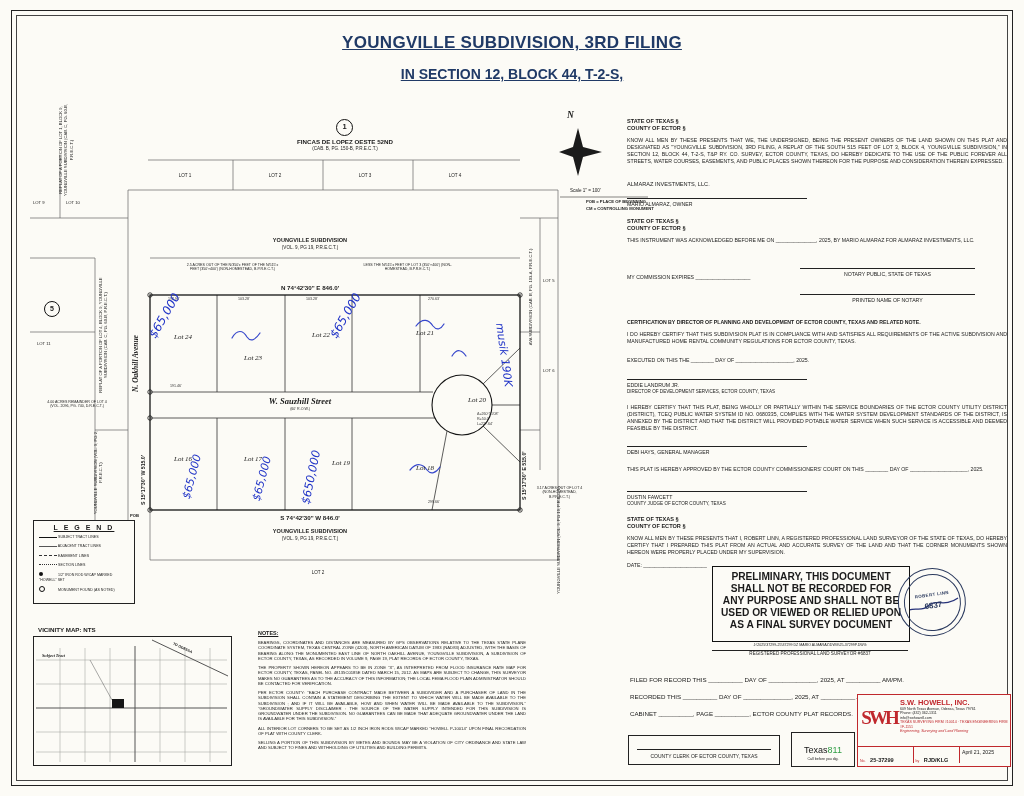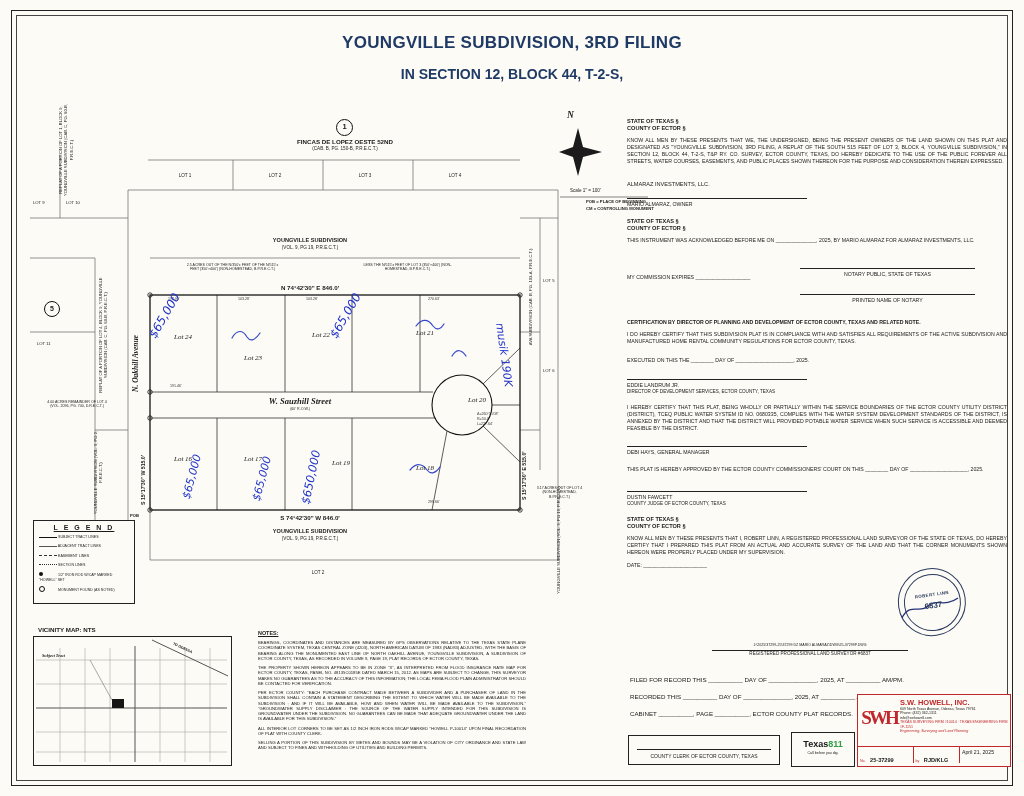--- a/index.html
+++ b/index.html
@@ -7,21 +7,21 @@
         font-family:"Liberation Sans",sans-serif;color:#1b1b1b;}
   .abs{position:absolute;}
   .frame-outer{left:11px;top:10px;width:1000px;height:774px;border:1.6px solid #222;}
   .frame-inner{left:16px;top:15px;width:990px;height:764px;border:0.8px solid #444;}
   .c{text-align:center;} .j{text-align:justify;} .b{font-weight:bold;} .i{font-style:italic;}
   .serif{font-family:"Liberation Serif",serif;}
   .f36{font-size:3.6px;line-height:1.25;} .f4{font-size:4.2px;line-height:1.25;}
   .f45{font-size:4.6px;line-height:1.3;} .f5{font-size:5.2px;line-height:1.32;}
   .f55{font-size:5.6px;line-height:1.3;} .f6{font-size:6.2px;line-height:1.3;}
   .f7{font-size:7px;line-height:1.25;}
-  .navy{color:#203a66;} .blue{color:#2134c7;font-style:italic;font-family:"DejaVu Sans",sans-serif;}
+  .navy{color:#203a66;text-decoration:underline;} .blue{color:#2134c7;font-style:italic;font-family:"DejaVu Sans",sans-serif;}
   .sig{border-top:0.9px solid #222;height:0;}
   .rot{transform:rotate(-90deg);transform-origin:0 0;}
   .circ{border:1px solid #111;border-radius:50%;text-align:center;font-weight:bold;}
   .box{border:1px solid #222;}
   .leg-sym{display:inline-block;width:18px;vertical-align:middle;}
 </style>
 </head>
 <body>
 
 <div class="page">
@@ -259,20 +259,23 @@
   <div class="abs f5 j" style="left:627px;top:466px;width:380px">THIS PLAT IS HEREBY APPROVED BY THE ECTOR COUNTY COMMISSIONERS' COURT ON THIS ________ DAY OF ____________________, 2025.</div>
   <div class="abs sig" style="left:627px;top:491px;width:180px"></div>
   <div class="abs f5" style="left:627px;top:494px">DUSTIN FAWCETT</div>
   <div class="abs f45" style="left:627px;top:501px">COUNTY JUDGE OF ECTOR COUNTY, TEXAS</div>
 
   <div class="abs f55 b" style="left:627px;top:516px">STATE OF TEXAS §</div>
   <div class="abs f55 b" style="left:627px;top:523px">COUNTY OF ECTOR §</div>
   <div class="abs f5 j" style="left:627px;top:535px;width:380px">KNOW ALL MEN BY THESE PRESENTS THAT I, ROBERT LINN, A REGISTERED PROFESSIONAL LAND SURVEYOR OF THE STATE OF TEXAS, DO HEREBY CERTIFY THAT I PREPARED THIS PLAT FROM AN ACTUAL AND ACCURATE SURVEY OF THE LAND AND THAT THE CORNER MONUMENTS SHOWN HEREON WERE PROPERLY PLACED UNDER MY SUPERVISION.</div>
   <div class="abs f5" style="left:627px;top:562px">DATE: ______________________</div>
 
+  <div class="abs" style="left:712px;top:566px;width:196px;height:74px;border:1.8px solid #111;background:#fcfbf6">
+    <div class="c b" style="font-size:10.2px;line-height:1.18;padding:4px 6px">PRELIMINARY, THIS DOCUMENT SHALL NOT BE RECORDED FOR ANY PURPOSE AND SHALL NOT BE USED OR VIEWED OR RELIED UPON AS A FINAL SURVEY DOCUMENT</div>
+  </div>
   <div class="abs c f36" style="left:712px;top:643px;width:196px">J:\2025\37299-25\37299 DZ MARIO ALMARAZ\DWG\25-37299P.DWG</div>
   <div class="abs" style="left:712px;top:650px;width:196px;border-top:0.9px solid #222">
     <div class="c f45">REGISTERED PROFESSIONAL LAND SURVEYOR #6837</div>
   </div>
 
   <div class="abs" style="left:898px;top:568px;width:70px;height:70px;transform:rotate(-8deg)">
     <div class="abs" style="left:0;top:0;width:66px;height:66px;border:1.7px solid #2b3a5e;border-radius:50%"></div>
     <div class="abs" style="left:6px;top:6px;width:55px;height:55px;border:0.8px solid #2b3a5e;border-radius:50%"></div>
     <div class="abs c b" style="left:4px;top:24px;width:62px;font-size:4.4px;letter-spacing:.4px;color:#2b3a5e">ROBERT LINN</div>
     <div class="abs c b" style="left:4px;top:33px;width:62px;font-size:8px;color:#2b3a5e">6837</div>
@@ -281,21 +284,21 @@
   <div class="abs f6" style="left:630px;top:676px;width:330px">FILED FOR RECORD THIS __________ DAY OF ______________, 2025, AT __________ AM/PM.</div>
   <div class="abs f6" style="left:630px;top:693px;width:330px">RECORDED THIS __________ DAY OF ______________, 2025, AT __________ AM/PM, IN</div>
   <div class="abs f6" style="left:630px;top:710px;width:330px">CABINET __________, PAGE __________, ECTOR COUNTY PLAT RECORDS.</div>
 
   <div class="abs box" style="left:628px;top:735px;width:150px;height:28px">
     <div class="abs sig" style="left:8px;top:13px;width:134px"></div>
     <div class="abs c" style="left:0;top:17px;width:150px;font-size:5px">COUNTY CLERK OF ECTOR COUNTY, TEXAS</div>
   </div>
 
   <div class="abs box c" style="left:791px;top:732px;width:62px;height:33px;background:#fcfbf6">
-    <div style="margin-top:6px;font-size:9px;font-weight:bold">
+    <div style="margin-top:12px;font-size:9px;font-weight:normal">
       <span style="color:#161616">Texas</span><span style="color:#2f9e44">811</span>
     </div>
     <div class="f36" style="margin-top:2px">Call before you dig.</div>
   </div>
 
   <div class="abs" style="left:857px;top:694px;width:152px;height:71px;border:1.6px solid #c0282d;background:#fcfbf6">
     <div style="display:flex;height:51px">
       <div class="c" style="width:42px;padding-top:12px;color:#c0282d;font-family:'Liberation Serif',serif;font-weight:bold;font-size:19px;letter-spacing:-3px">SWH</div>
       <div style="flex:1;padding-top:3px">
         <div class="b" style="font-size:7.5px;color:#c0282d">S.W. HOWELL, INC.</div>

